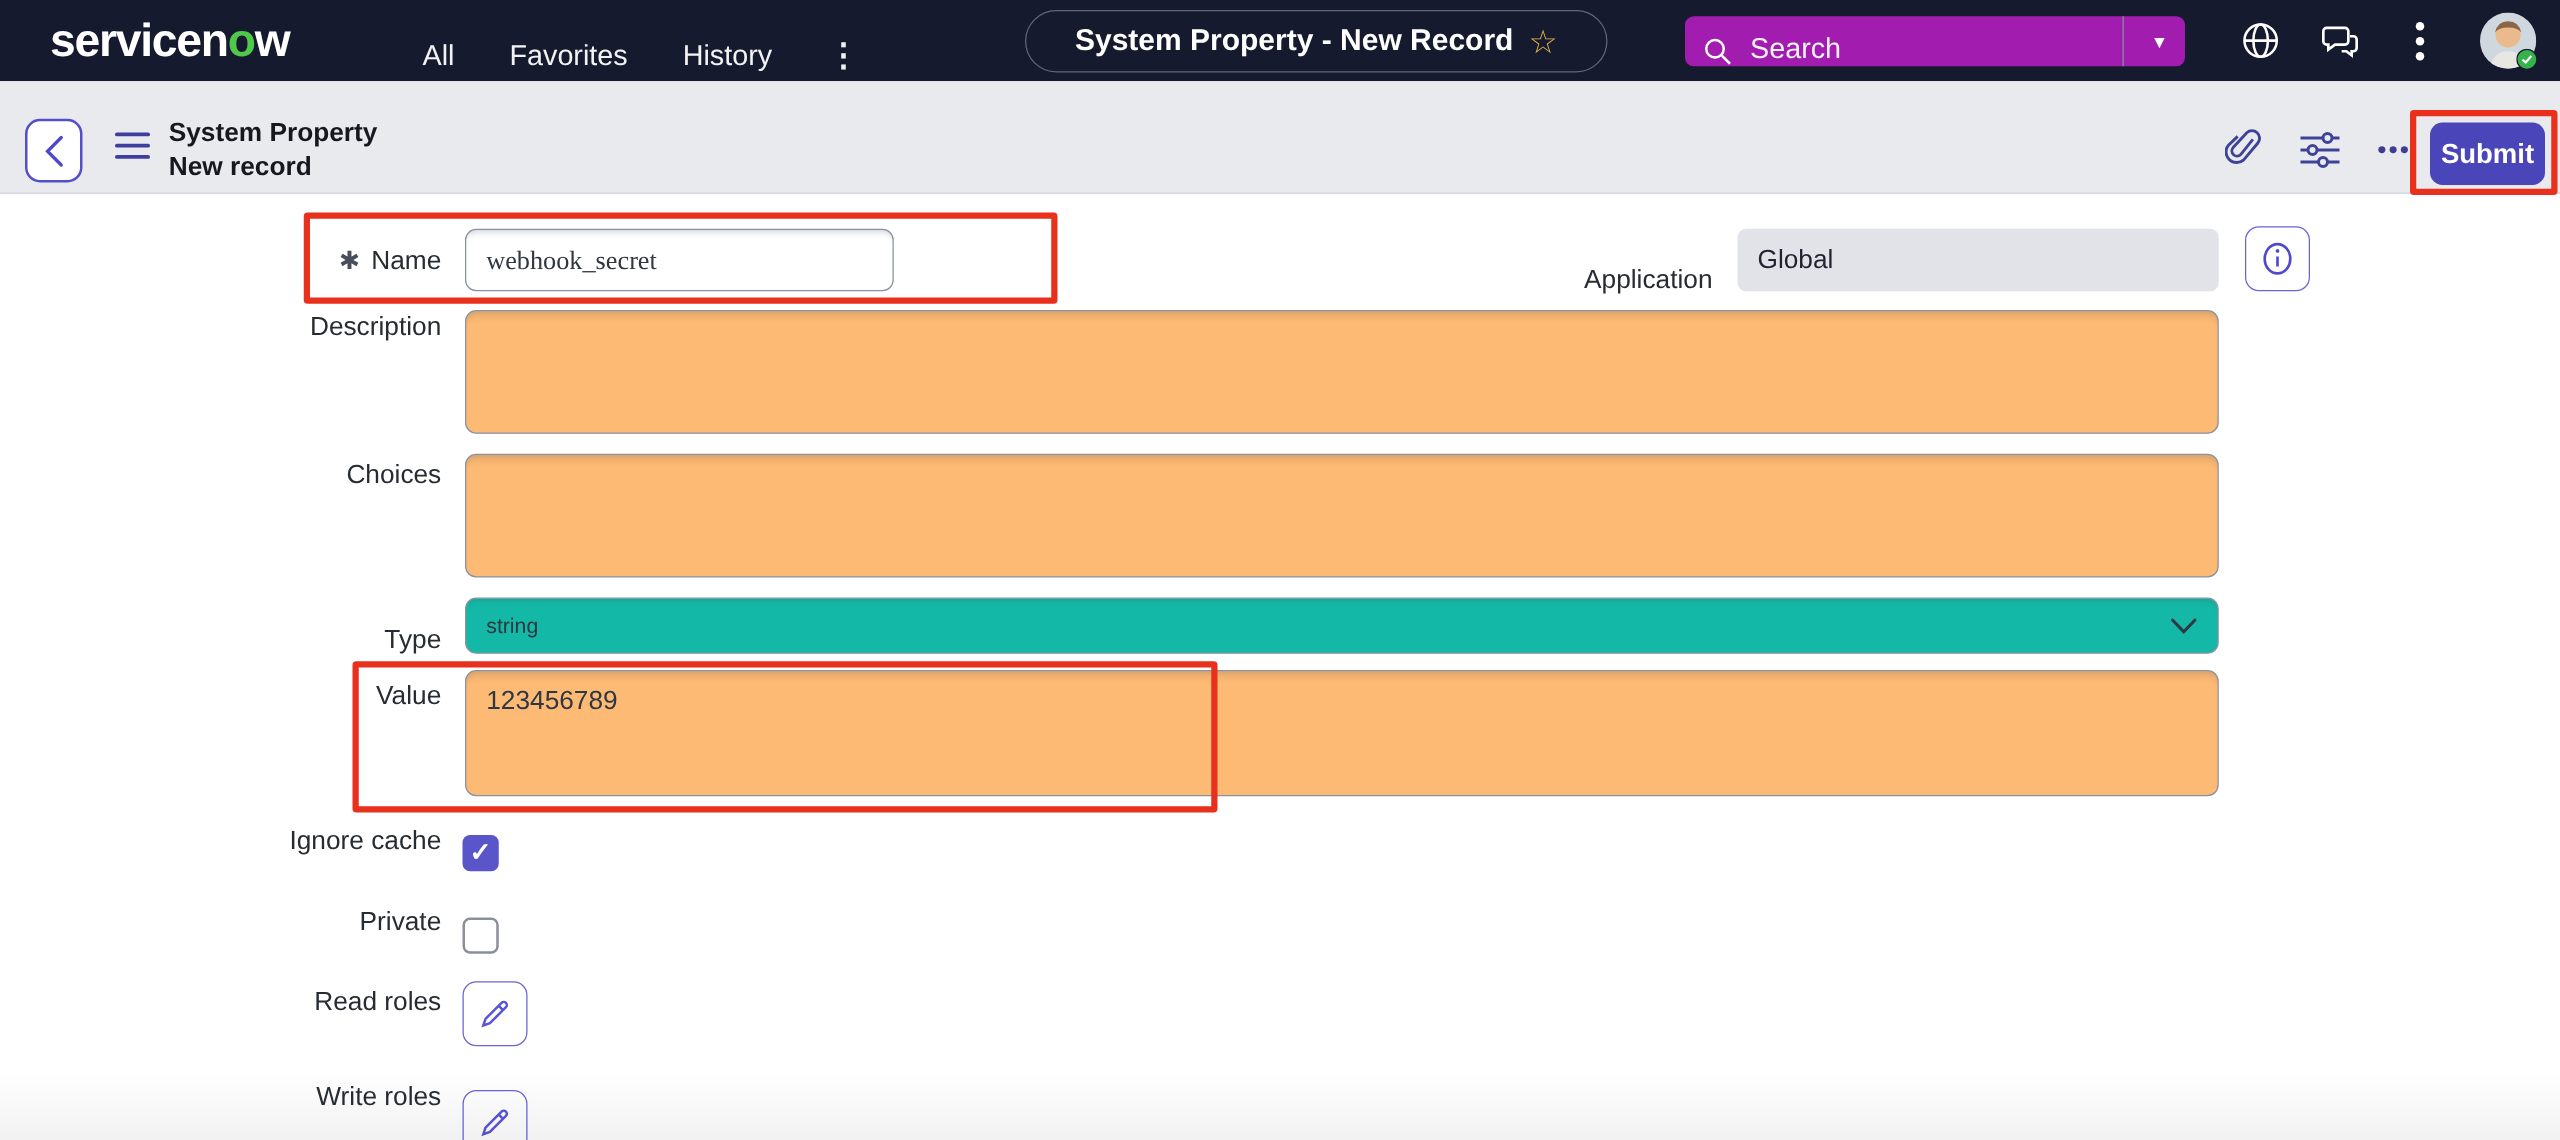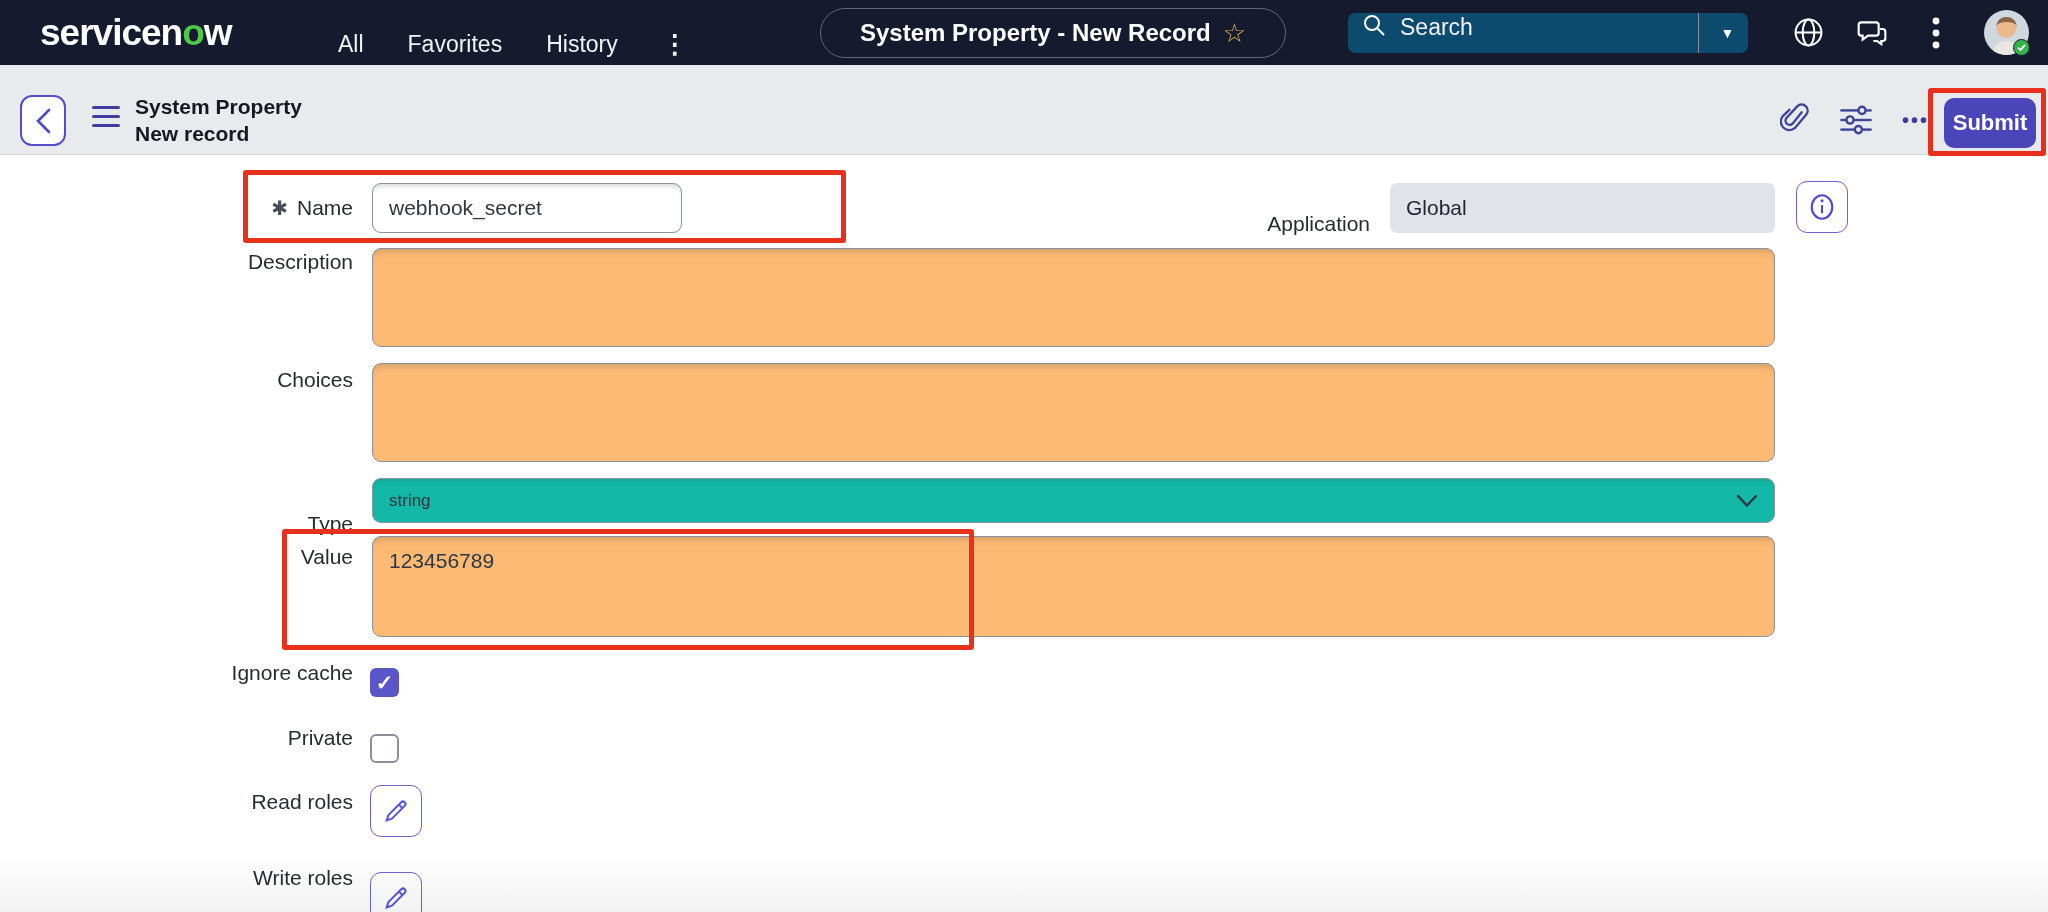--- a/index.html
+++ b/index.html
@@ -11,22 +11,22 @@
   .logo{position:absolute;left:40px;top:0;height:65px;display:flex;align-items:center;
         font-size:37px;font-weight:bold;color:#ffffff;letter-spacing:-1px;}
   .logo .green{color:#4ec94a;}
   .topnav-items{position:absolute;left:338px;top:12px;height:65px;display:flex;align-items:center;gap:44px;}
   .topnav-item{color:#f2f3f5;font-size:23px;cursor:pointer;}
   .topnav-kebab{color:#f2f3f5;font-size:26px;font-weight:bold;}
   .tabpill{position:absolute;left:820px;top:8px;width:466px;height:50px;border:1px solid #63667a;
            border-radius:26px;display:flex;align-items:center;justify-content:center;gap:12px;}
   .tabpill .t{color:#ffffff;font-size:24px;font-weight:bold;}
   .tabpill .star{color:#dfaf4b;font-size:26px;line-height:1;}
-  .searchbox{position:absolute;left:1348px;top:13px;width:400px;height:40px;background:#0c4a6e;
-             border-radius:7px;display:flex;align-items:flex-start;}
+  .searchbox{position:absolute;left:1348px;top:13px;width:400px;height:40px;background:#a21caf;
+             border-radius:7px;display:flex;align-items:flex-end;}
   .searchbox .mag{margin-left:14px;flex:0 0 auto;}
   .searchbox input{flex:1;background:transparent;border:none;outline:none;color:#ffffff;
                    font-size:23px;margin-left:12px;}
   .searchbox input::placeholder{color:#f0f1f4;opacity:1;}
   .search-drop{flex:0 0 58px;height:40px;border-left:1px solid #8a8c99;display:flex;
                align-items:center;justify-content:center;color:#ffffff;font-size:14px;}
   .topicon{position:absolute;top:0;height:65px;display:flex;align-items:center;justify-content:center;width:40px;}
   .avatar{position:absolute;left:1984px;top:10px;width:45px;height:45px;border-radius:50%;overflow:visible;}
 
   
@@ -170,41 +170,41 @@
         <line x1="2" y1="22" x2="28" y2="22"></line>
         <circle cx="17" cy="22" r="3" fill="#e9eaee"></circle>
       </svg>
     <span class="dots3">•••</span>
   </div>
   <button class="submitbtn">Submit</button>
 
   <div class="flabel" style="top:196px;">
     <span class="req">✱</span><span>Name</span>
   </div>
-  <input class="textinput" style="left: 372px; top: 183px; width: 310px; height: 50px;" type="text" value="webhook_secret">
+  <input class="textinput" style="left: 372px; top: 183px; width: 343px; height: 50px; font-family: Liberation Serif, serif;" type="text" value="webhook_secret">
 
   <div class="flabel right-col" style="top:212px;">Application</div>
   <div class="readonly-input" style="left:1390px;top:183px;width:385px;height:50px;">
     <span>Global</span>
   </div>
   <button class="iconbtn" style="left:1796px;top:181px;">
     <svg width="30" height="30" viewBox="0 0 24 24" fill="none" stroke="#4f49cf" stroke-width="1.7">
         <ellipse cx="12" cy="12" rx="8.2" ry="9.4"></ellipse>
         <line x1="12" y1="10.5" x2="12" y2="17"></line>
         <circle cx="12" cy="7" r="1.2" fill="#4f49cf" stroke="none"></circle>
       </svg>
   </button>
 
   <div class="flabel" style="top:250px;">Description</div>
   <textarea class="textarea" style="left: 372px; top: 248px; width: 1403px; height: 99px;"></textarea>
 
   <div class="flabel" style="top:368px;">Choices</div>
   <textarea class="textarea" style="left: 372px; top: 363px; width: 1403px; height: 99px;"></textarea>
 
-  <div class="flabel" style="top:512px;">Type</div>
+  <div class="flabel" style="top:500px;">Type</div>
   <div class="selectbox" style="left:372px;top:478px;width:1403px;height:45px;">
     <span>string</span>
     <svg width="22" height="14" viewBox="0 0 22 14" fill="none" stroke="#2f3742" stroke-width="2.4" stroke-linecap="round">
         <polyline points="2,2 11,11.5 20,2"></polyline>
       </svg>
   </div>
 
   <div class="flabel" style="top:545px;">Value</div>
   <textarea class="textarea" style="left: 372px; top: 536px; width: 1403px; height: 101px;">123456789</textarea>
 

